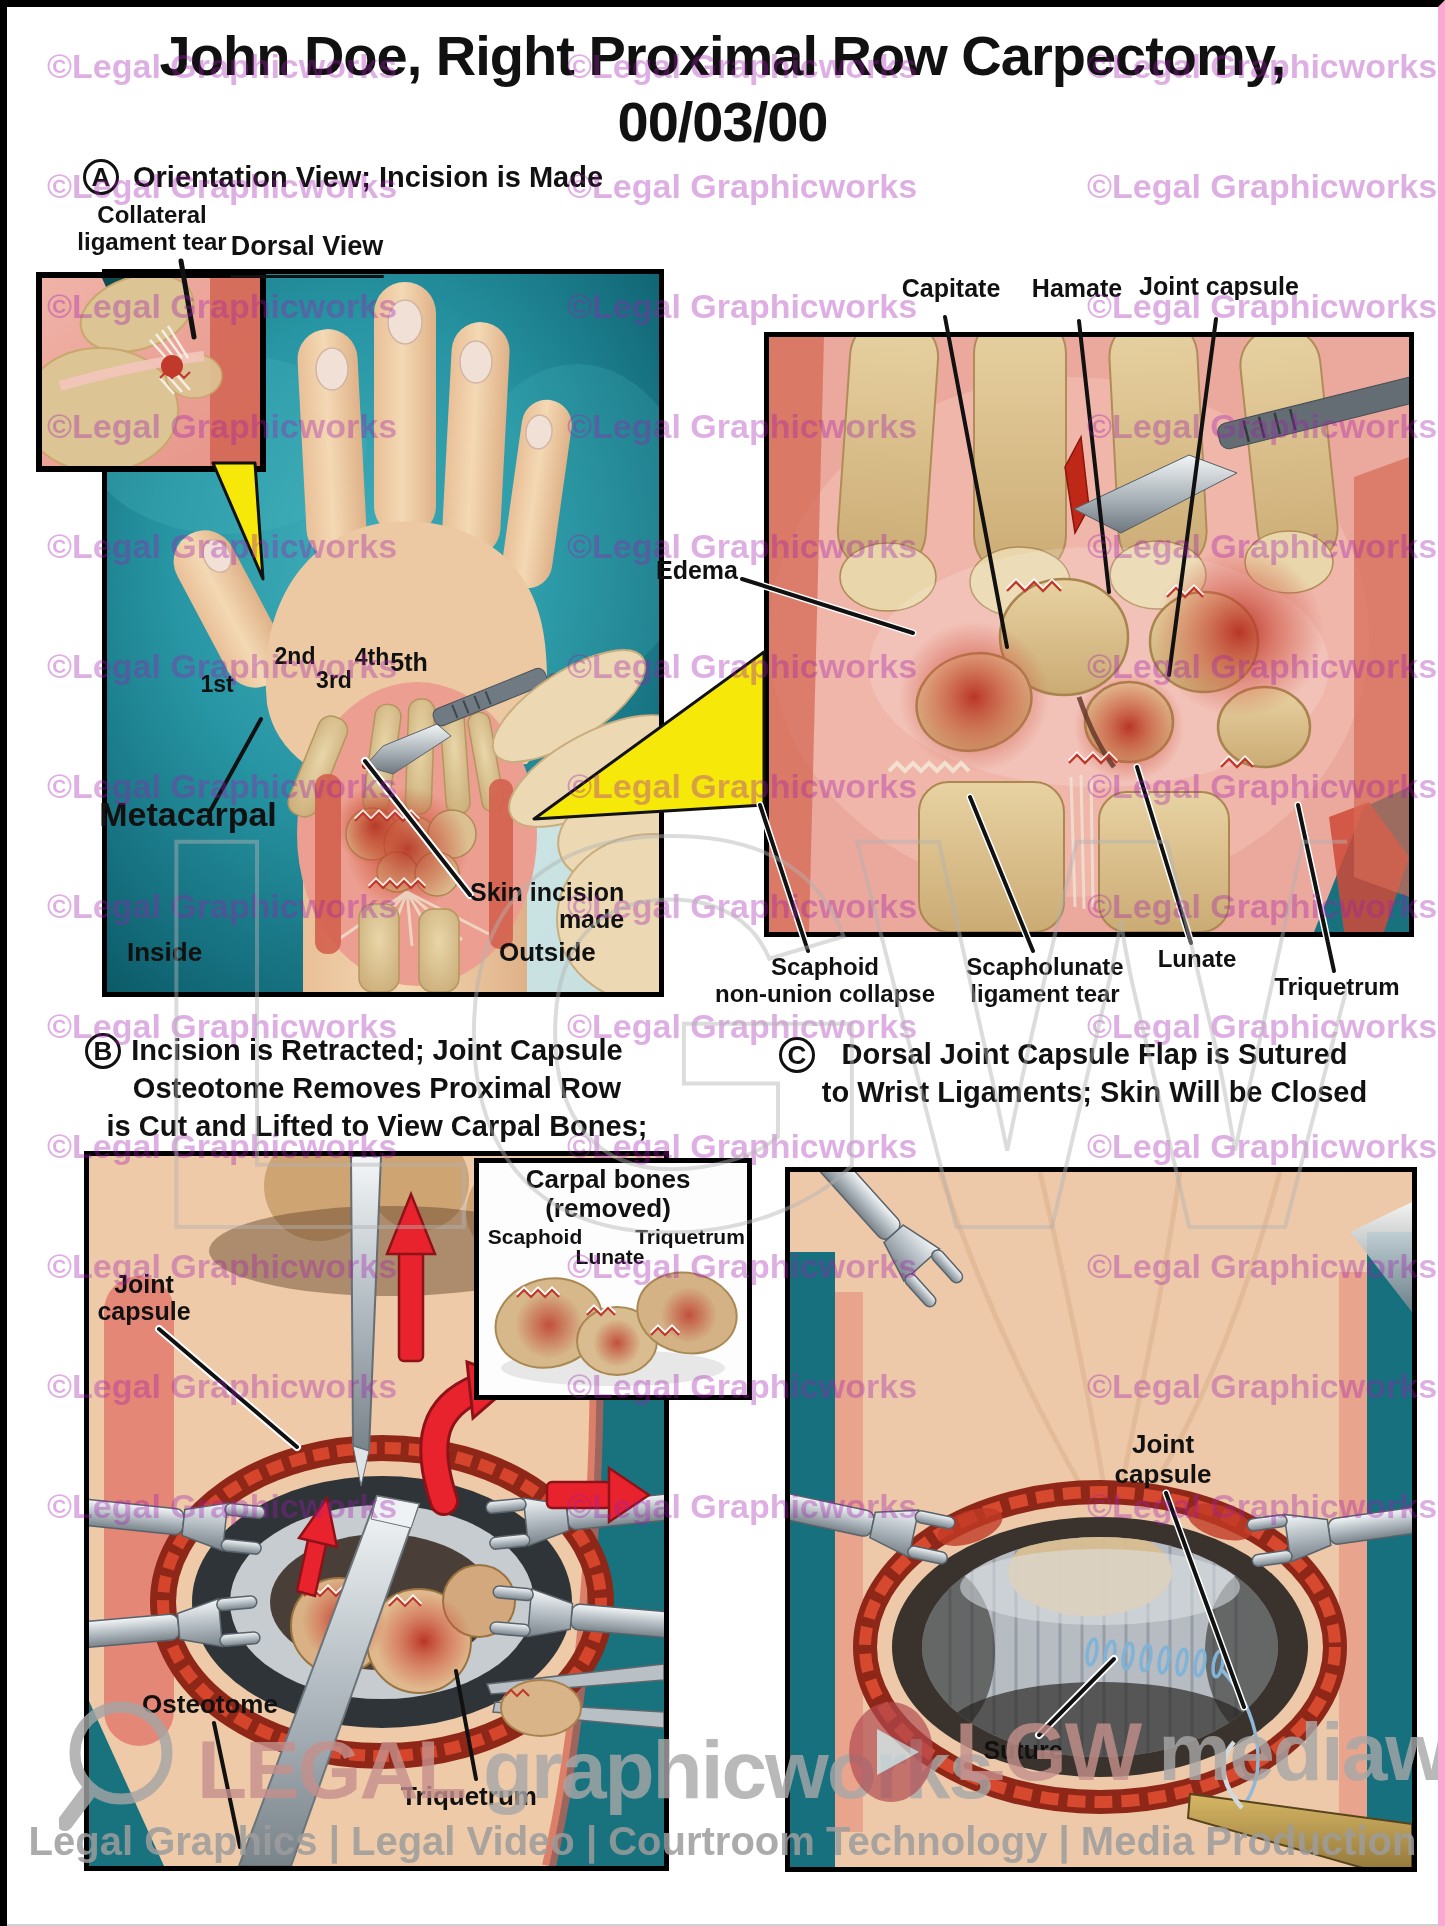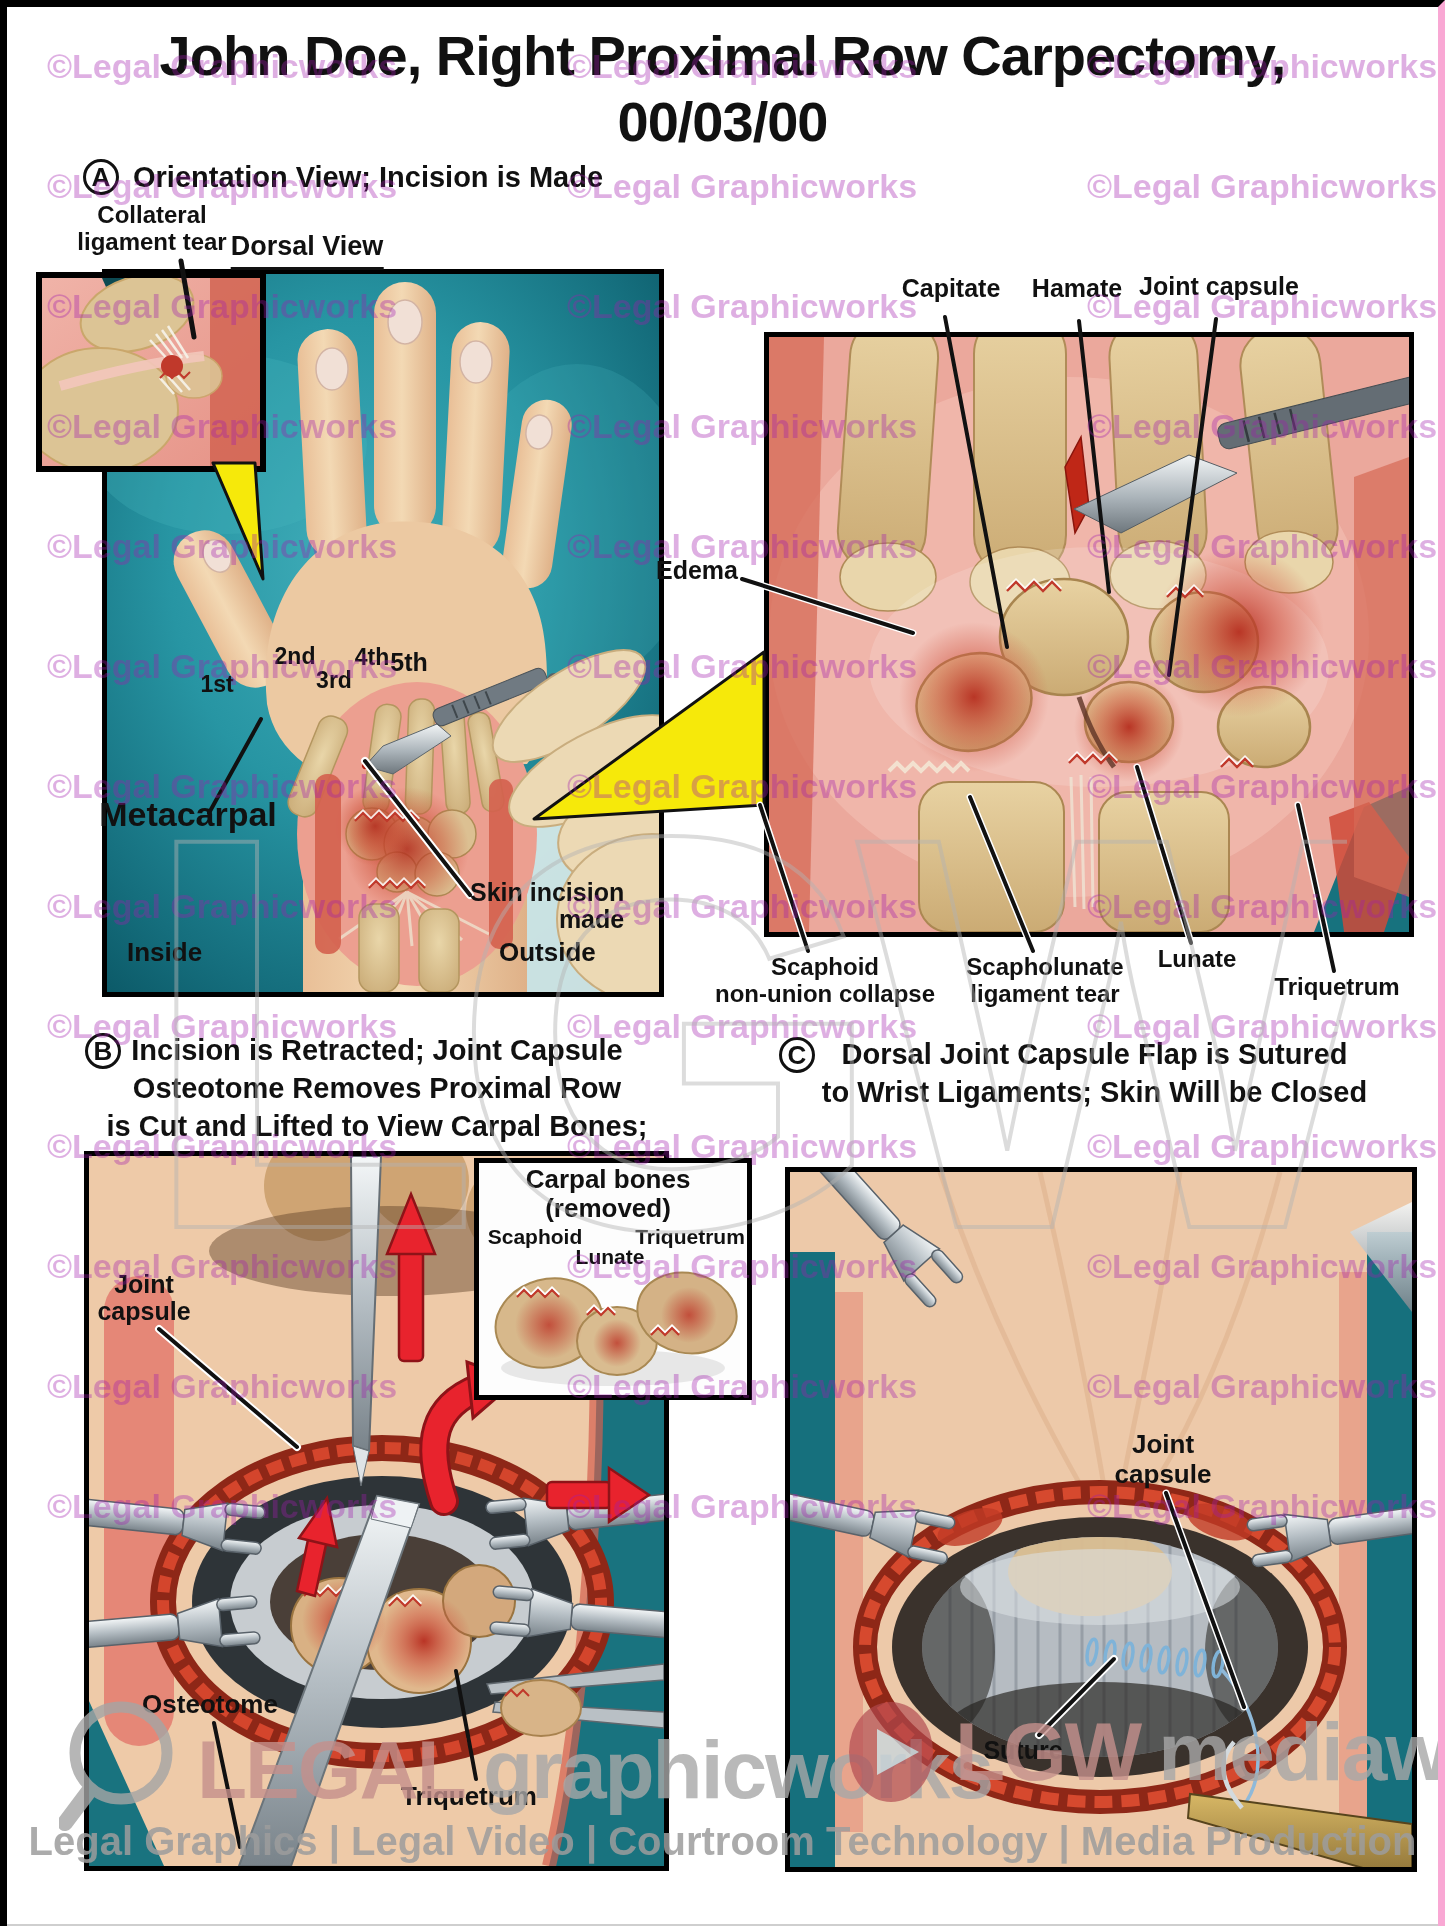--- a/index.html
+++ b/index.html
@@ -17,21 +17,21 @@
   .title-line{position:absolute;left:0;right:0;text-align:center;font-weight:700;
     font-size:56px;letter-spacing:-1px;z-index:4;}
   .sec-heading{position:absolute;font-weight:700;font-size:29px;z-index:4;}
   .circ{display:inline-flex;align-items:center;justify-content:center;width:36px;height:36px;
     border:3px solid #111;border-radius:50%;font-weight:700;font-size:26px;box-sizing:border-box;}
   .hline{line-height:38px;}
   
   .lbl{position:absolute;font-weight:700;font-size:24px;line-height:27px;text-align:center;
     transform:translateX(-50%);z-index:4;white-space:nowrap;}
   .lbl.left{transform:none;text-align:right;}
-  .underline{border-bottom:3px solid #111;padding-bottom:6px;}
+  .underline{border-bottom:3px solid #111;padding-bottom:14px;}
   
   .wm-small{position:absolute;font-weight:700;font-size:34px;color:#a21caf;opacity:.35;
     white-space:nowrap;z-index:5;pointer-events:none;}
   #wm-grid{position:absolute;inset:0;z-index:5;pointer-events:none;}
   #overlay{position:absolute;left:0;top:0;z-index:3;pointer-events:none;}
   #wm-big{position:absolute;left:140px;top:740px;z-index:5;pointer-events:none;opacity:.45;}
   .brand{position:absolute;z-index:6;pointer-events:none;display:flex;align-items:center;gap:18px;opacity:.8;}
   .brand .w1{font-weight:700;font-size:82px;color:#c5908c;letter-spacing:-2px;}
   .brand .w2{font-weight:700;font-size:82px;color:#a8a8a8;letter-spacing:-2px;}
   #footer-wm{position:absolute;left:0;right:0;top:1812px;text-align:center;font-weight:700;

